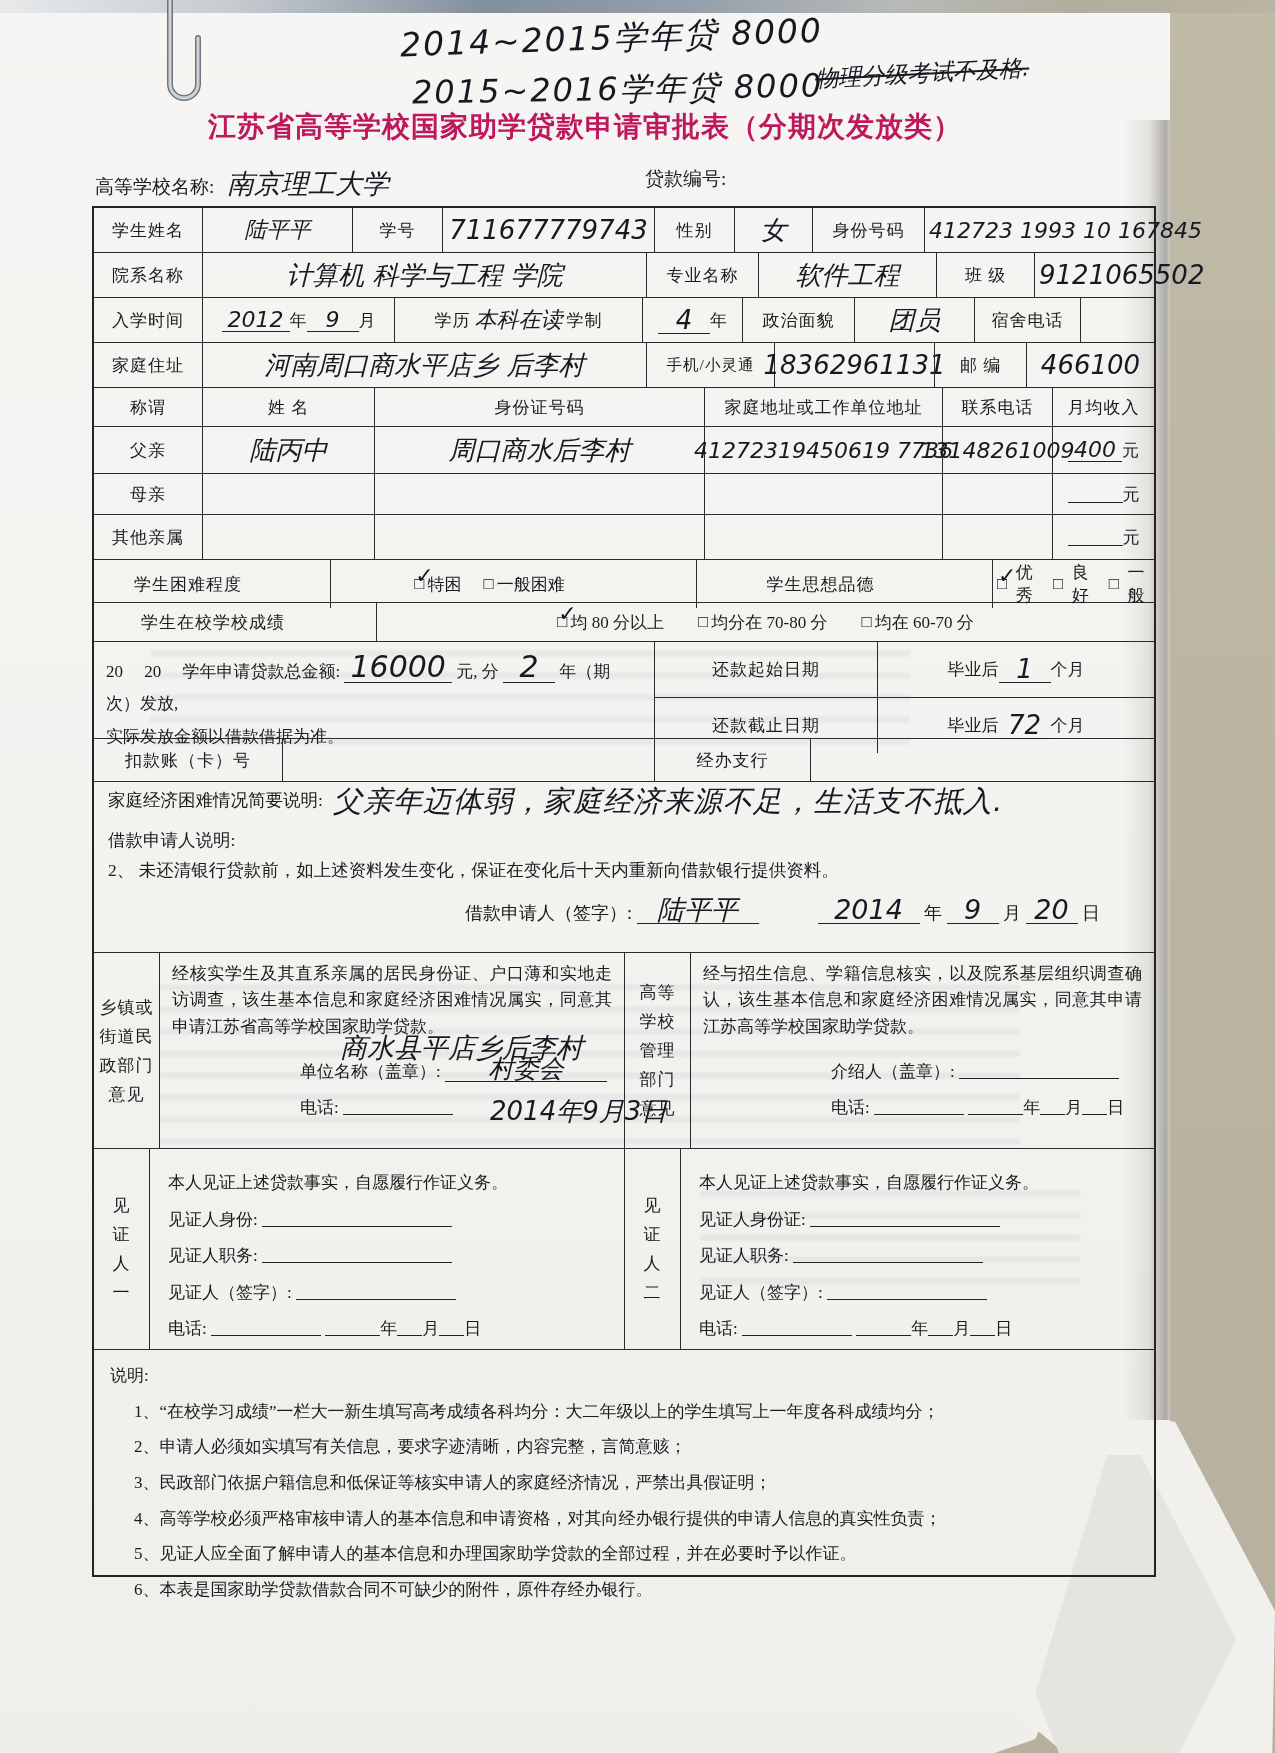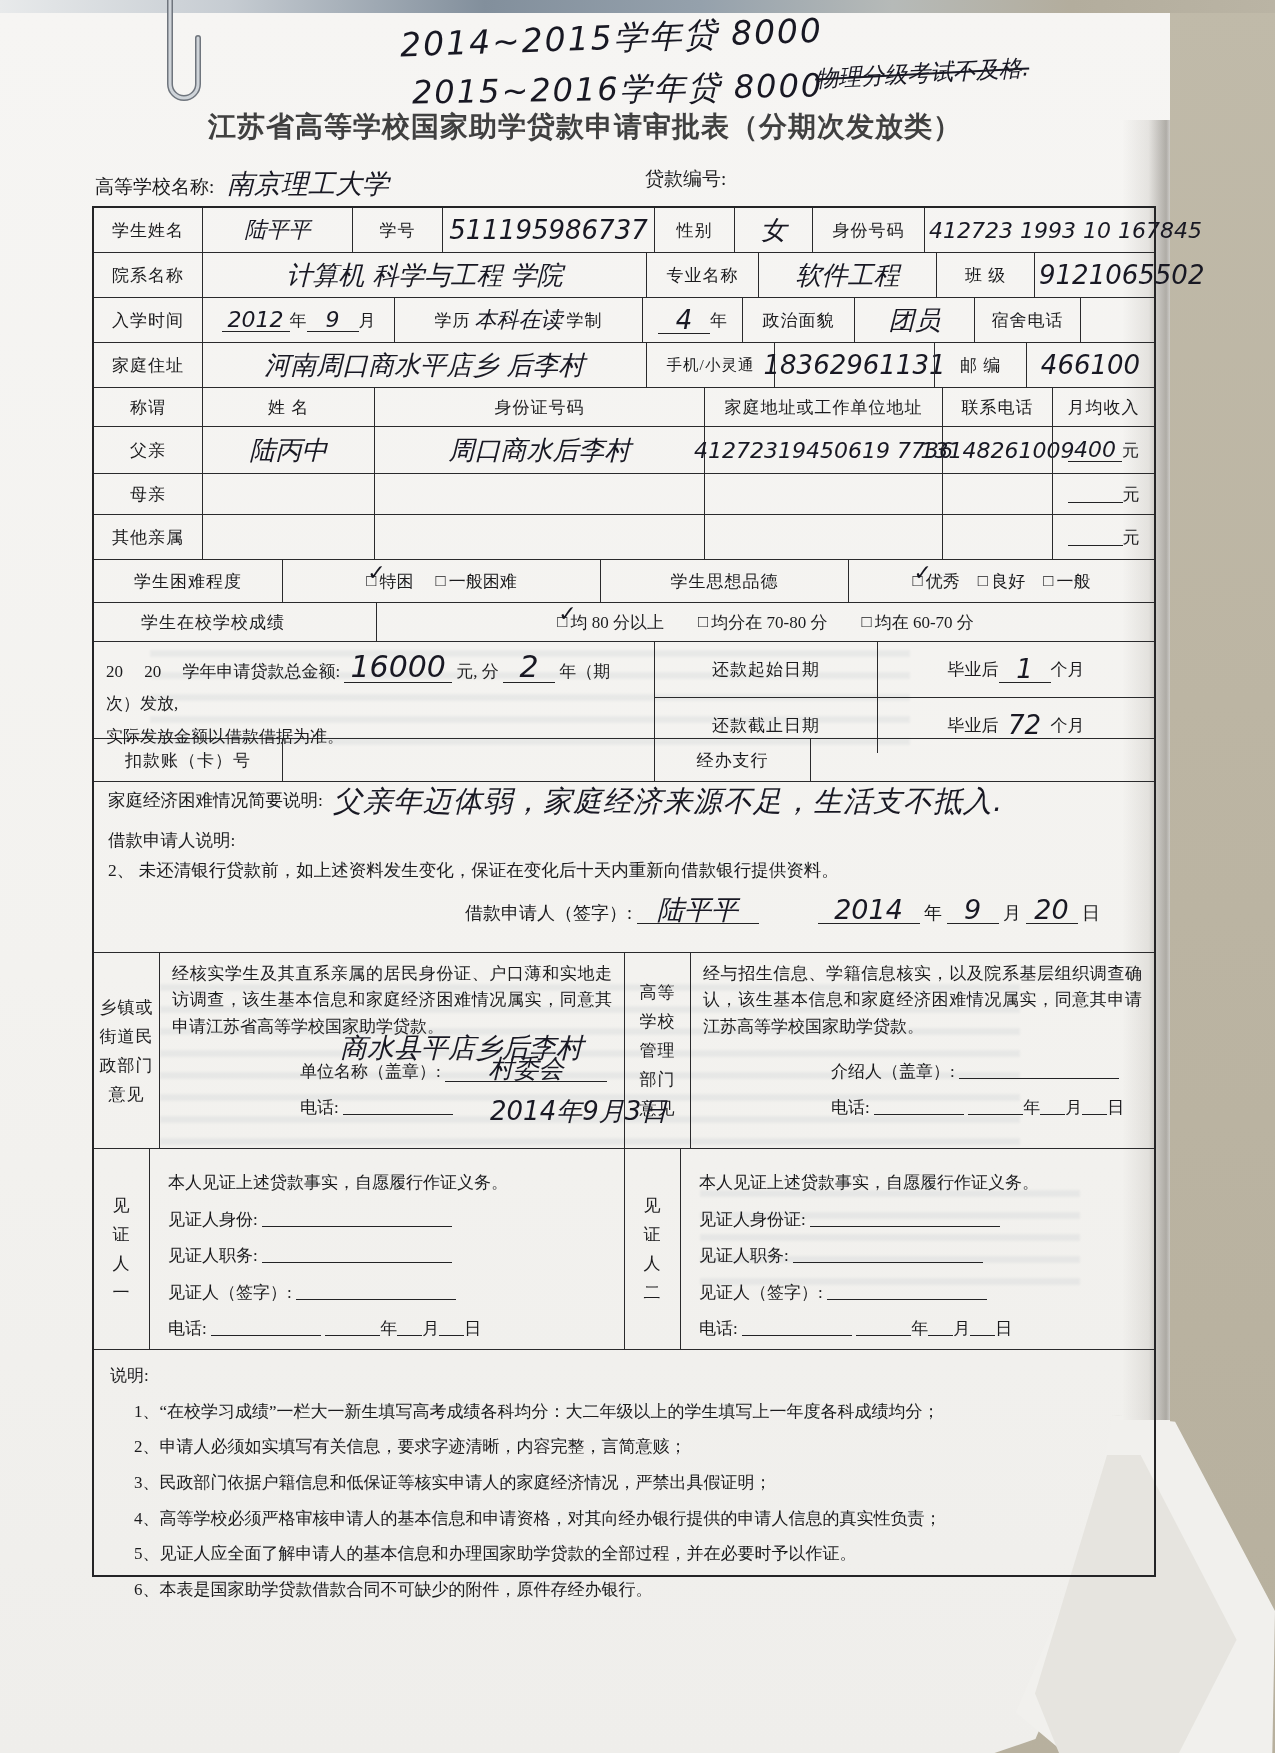--- a/index.html
+++ b/index.html
@@ -25,41 +25,41 @@
   .ghost{position:absolute;opacity:.06;background:repeating-linear-gradient(0deg,transparent 0 15px,#41546e 15px 22px);filter:blur(1px);}
 
   .hw{font-family:"DejaVu Sans",cursive;font-style:italic;color:#181823;}
   .printed{font-family:"Liberation Serif",serif;}
 
   .note1{position:absolute;left:400px;top:16px;font-size:33px;transform:rotate(-2deg);letter-spacing:2px;}
   .note2{position:absolute;left:412px;top:68px;font-size:32px;transform:rotate(-1deg);letter-spacing:2px;}
   .note3{position:absolute;left:815px;top:58px;font-size:23px;transform:rotate(-3deg);text-decoration:line-through;}
 
   .title{position:absolute;left:0;top:108px;width:1170px;text-align:center;
-    font-size:28px;font-weight:bold;letter-spacing:1px;color:#404040;}
+    font-size:28px;font-weight:bold;letter-spacing:1px;color:#be185d;}
   .school-row{position:absolute;left:95px;top:166px;width:1060px;font-size:19px;}
   .school-row .hw{font-size:27px;margin-left:8px;}
   .loanno{position:absolute;left:550px;top:0;}
 
   .form{position:absolute;left:92px;top:206px;width:1060px;border:2px solid #242426;font-size:17px;}
   .tr{display:grid;border-top:1.6px solid #2a2a2c;}
   .tr:first-child{border-top:none;}
   .td{border-left:1.6px solid #2a2a2c;display:flex;align-items:center;justify-content:center;
     text-align:center;padding:1px 4px;position:relative;overflow:visible;}
   .td:first-child{border-left:none;}
   .td.left{justify-content:flex-start;text-align:left;}
   .lbl{letter-spacing:1px;}
 
   .r-student{grid-template-columns:108px 150px 90px 212px 80px 78px 112px 1fr;height:44px;}
   .r-dept{grid-template-columns:108px 444px 112px 178px 98px 1fr;height:44px;}
   .r-enroll{grid-template-columns:108px 192px 248px 100px 112px 120px 106px 1fr;height:44px;}
   .r-addr{grid-template-columns:108px 444px 128px 160px 92px 1fr;height:44px;}
   .r-fam{grid-template-columns:108px 172px 330px 238px 110px 1fr;}
   .r-famh{height:38px;} .r-father{height:46px;} .r-mother{height:40px;} .r-other{height:44px;}
-  .r-diff{grid-template-columns:188px 318px 248px 1fr;height:42px;}
+  .r-diff{grid-template-columns:188px 318px 248px 1fr;height:42px;gap:48px;}
   .r-score{grid-template-columns:238px 1fr;height:38px;gap:44px;}
   .r-loan{grid-template-columns:560px 1fr;height:96px;}
   .loan-right{display:grid;grid-template-rows:1fr 1fr;border-left:1.6px solid #2a2a2c;}
   .loan-sub{display:grid;grid-template-columns:222px 1fr;}
   .loan-sub+.loan-sub{border-top:1.6px solid #2a2a2c;}
   .loan-sub .td:first-child{border-left:none;}
   .r-acct{grid-template-columns:188px 372px 156px 1fr;height:42px;}
   .r-statement{grid-template-columns:1fr;height:170px;}
   .r-op{grid-template-columns:1fr 1fr;height:195px;}
   .op-half{display:grid;grid-template-columns:66px 1fr;border-left:1.6px solid #2a2a2c;}
@@ -131,21 +131,21 @@
 
 <div class="form">
 
   <div class="tr r-student">
     <div class="td lbl">学生姓名</div>
     <div class="td">
         <span class="hw hw-sm">陆平平</span>
       </div>
     <div class="td lbl">学号</div>
     <div class="td">
-        <span class="hw hw-md">511195986737</span>
+        <span class="hw hw-md">711677779743</span>
       </div>
     <div class="td lbl">性别</div>
     <div class="td">
         <span class="hw hw-md">女</span>
       </div>
     <div class="td lbl">身份号码</div>
     <div class="td">
         <span class="hw hw-sm" style="white-space:nowrap;">412723 1993 10 167845</span>
       </div>
   </div>

